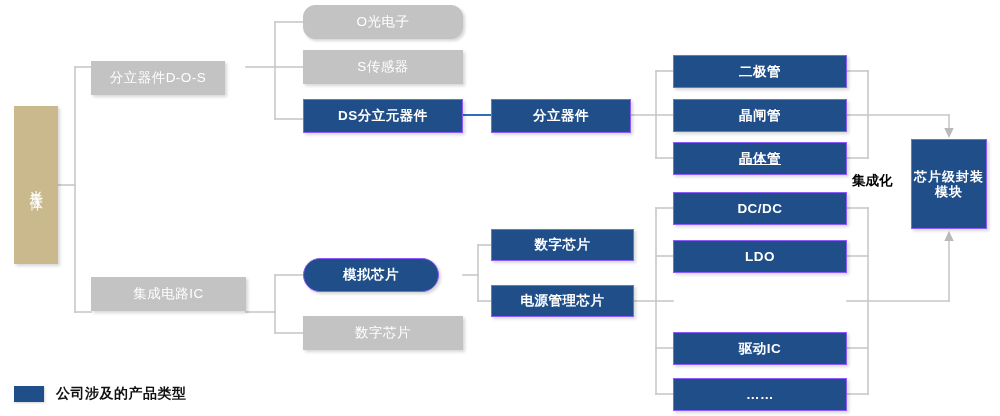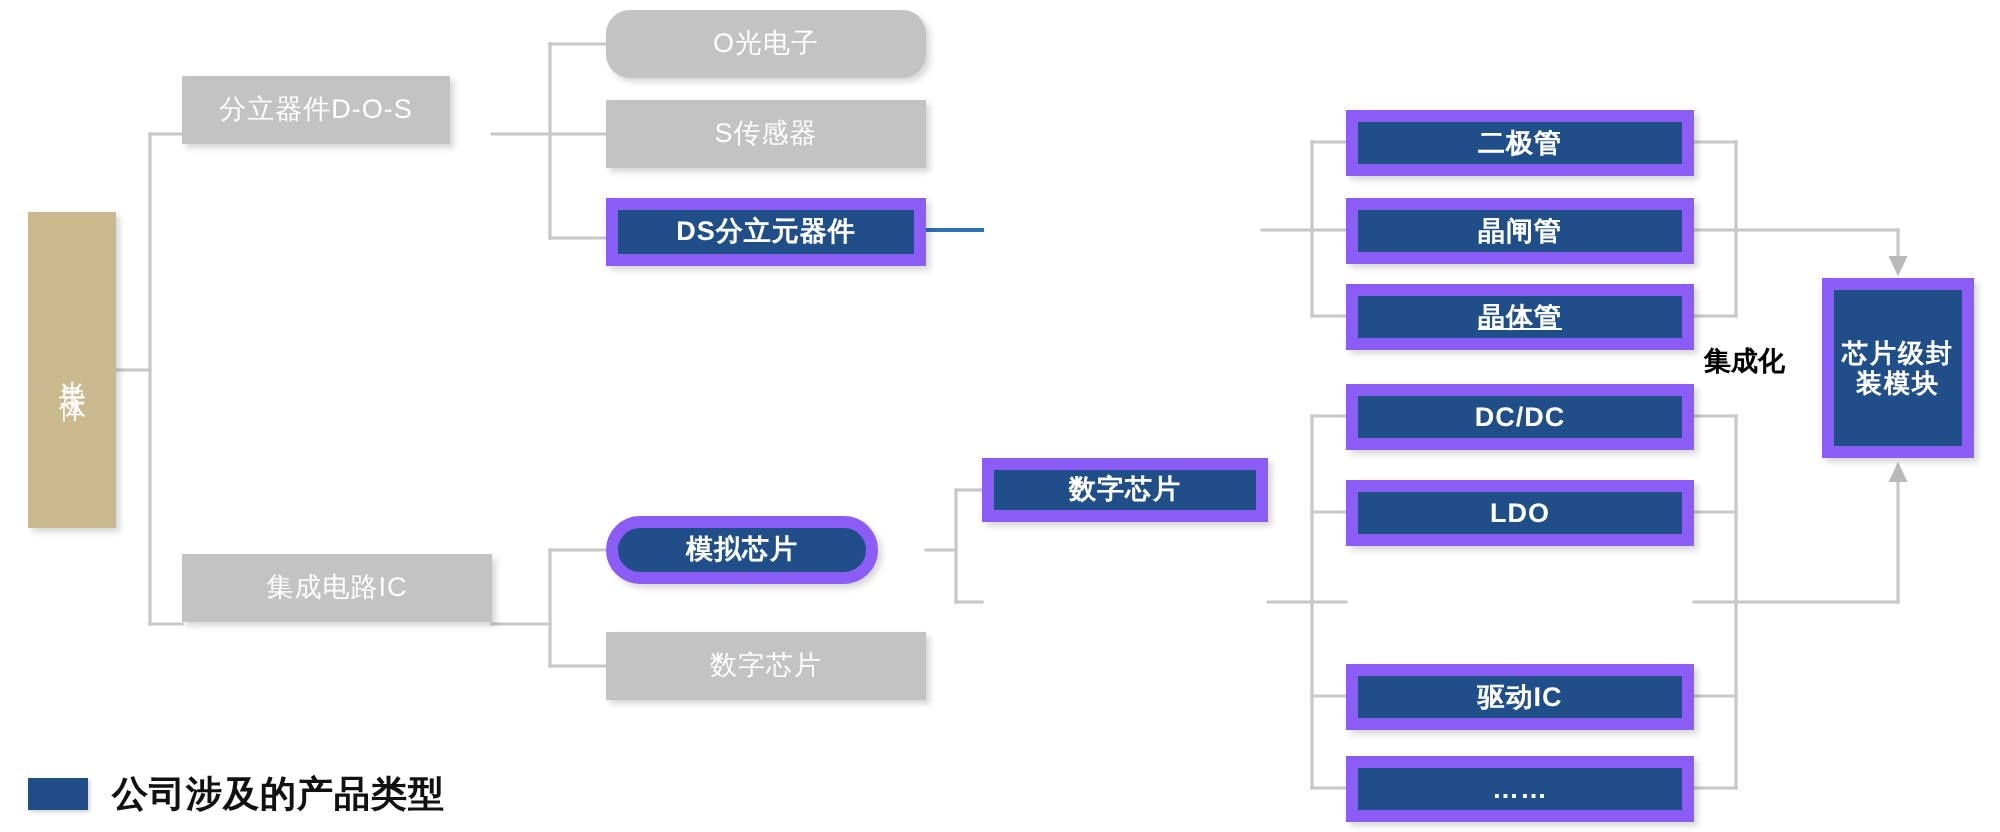--- a/index.html
+++ b/index.html
@@ -39,21 +39,21 @@
     user-select: none;
   }
   .node.gray {
     background: #c3c3c3;
     border: 1px solid #c3c3c3;
     font-weight: normal;
     font-size: 13.5px;
   }
   .node.blue {
     background: #1f4e88;
-    border: 6px solid #8b5cf6;
+    border: 1px solid #8b5cf6;
     font-weight: bold;
     font-size: 13.5px;
   }
   .node.tan {
     background: #c9b98d;
     border: 1px solid #c9b98d;
     font-size: 13.5px;
     writing-mode: vertical-rl;
     text-orientation: upright;
     letter-spacing: 4px;
@@ -79,21 +79,21 @@
     align-items: center;
     gap: 12px;
   }
   #legend .swatch {
     width: 30px;
     height: 16px;
     background: #1f4e88;
     box-shadow: 1px 1px 2px rgba(0,0,0,0.18);
   }
   #legend .legend-text {
-    font-size: 18px;
+    font-size: 14px;
     font-weight: bold;
     color: #111111;
     letter-spacing: 0.5px;
   }
 </style>
 </head>
 <body>
 
 <div id="canvas">
 
@@ -162,40 +162,43 @@
     <g stroke="#2e6fb7" stroke-width="2" fill="none" stroke-linecap="square">
 
       <path d="M463,115 L491,115"></path>
     </g>
   </svg>
 
   <div class="node tan" style="left:14px; top:106px; width:44px; height:158px;">
     <span>半导体</span>
   </div>
 
-  <div class="node gray" style="left:91px; top:38px; width:134px; height:34px;">
+  <div class="node gray" style="left:91px; top:61px; width:134px; height:34px;">
     <span>分立器件D-O-S</span>
   </div>
 
   <div class="node gray" style="left:91px; top:277px; width:155px; height:34px;">
     <span>集成电路IC</span>
   </div>
 
   <div class="node gray" style="left:303px; top:5px; width:160px; height:34px;border-radius:12px;">
     <span>O光电子</span>
   </div>
 
   <div class="node gray" style="left:303px; top:50px; width:160px; height:34px;">
     <span>S传感器</span>
   </div>
 
   <div class="node blue" style="left:303px; top:99px; width:160px; height:34px;">
     <span>DS分立元器件</span>
   </div>
 
+  <div class="node blue" style="left:491px; top:99px; width:140px; height:34px;">
+    <span>分立器件</span>
+  </div>
 
   <div class="node blue" style="left:673px; top:55px; width:174px; height:33px;">
     <span>二极管</span>
   </div>
 
   <div class="node blue" style="left:673px; top:99px; width:174px; height:33px;">
     <span>晶闸管</span>
   </div>
 
   <div class="node blue" style="left:673px; top:142px; width:174px; height:33px;text-decoration:underline;">
@@ -207,20 +210,23 @@
   </div>
 
   <div class="node gray" style="left:303px; top:316px; width:160px; height:34px;">
     <span>数字芯片</span>
   </div>
 
   <div class="node blue" style="left:491px; top:229px; width:143px; height:32px;">
     <span>数字芯片</span>
   </div>
 
+  <div class="node blue" style="left:491px; top:285px; width:143px; height:32px;">
+    <span>电源管理芯片</span>
+  </div>
 
   <div class="node blue" style="left:673px; top:192px; width:174px; height:33px;">
     <span>DC/DC</span>
   </div>
 
   <div class="node blue" style="left:673px; top:240px; width:174px; height:33px;">
     <span>LDO</span>
   </div>
 
 

